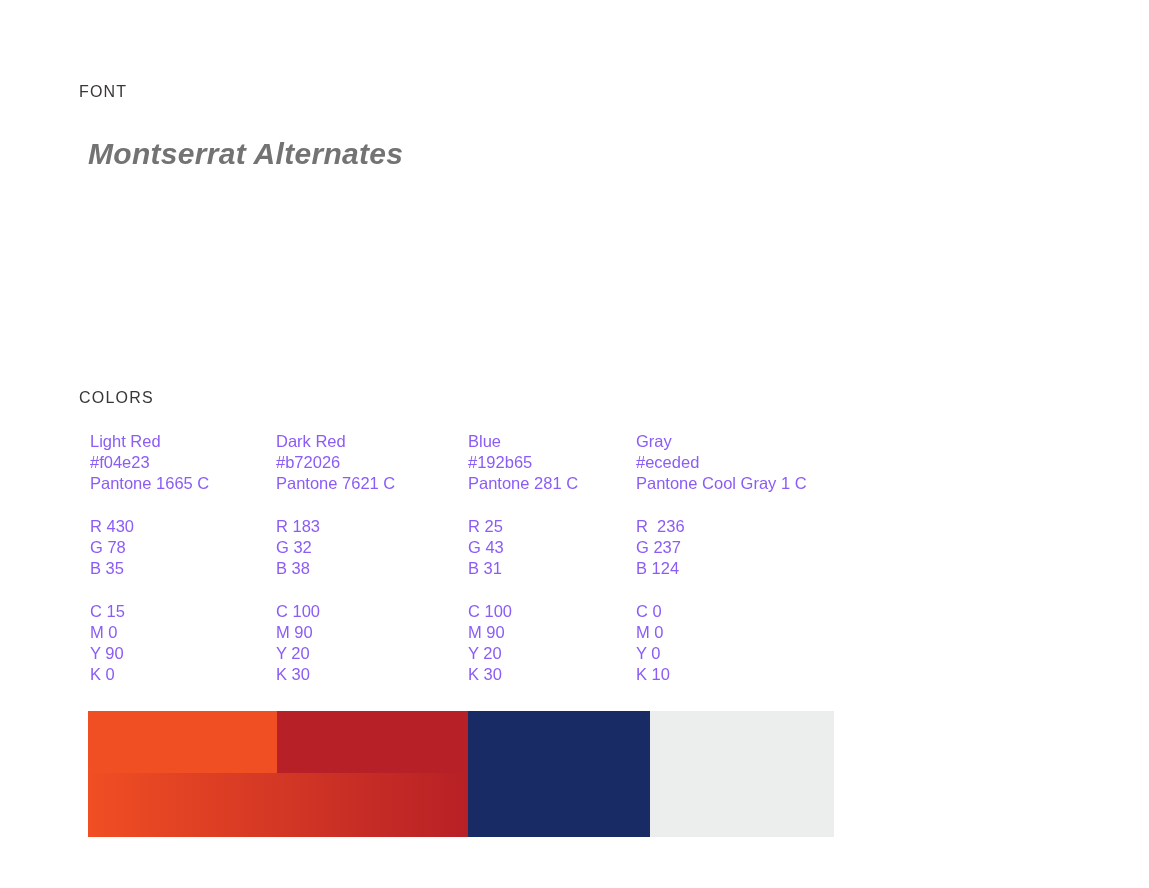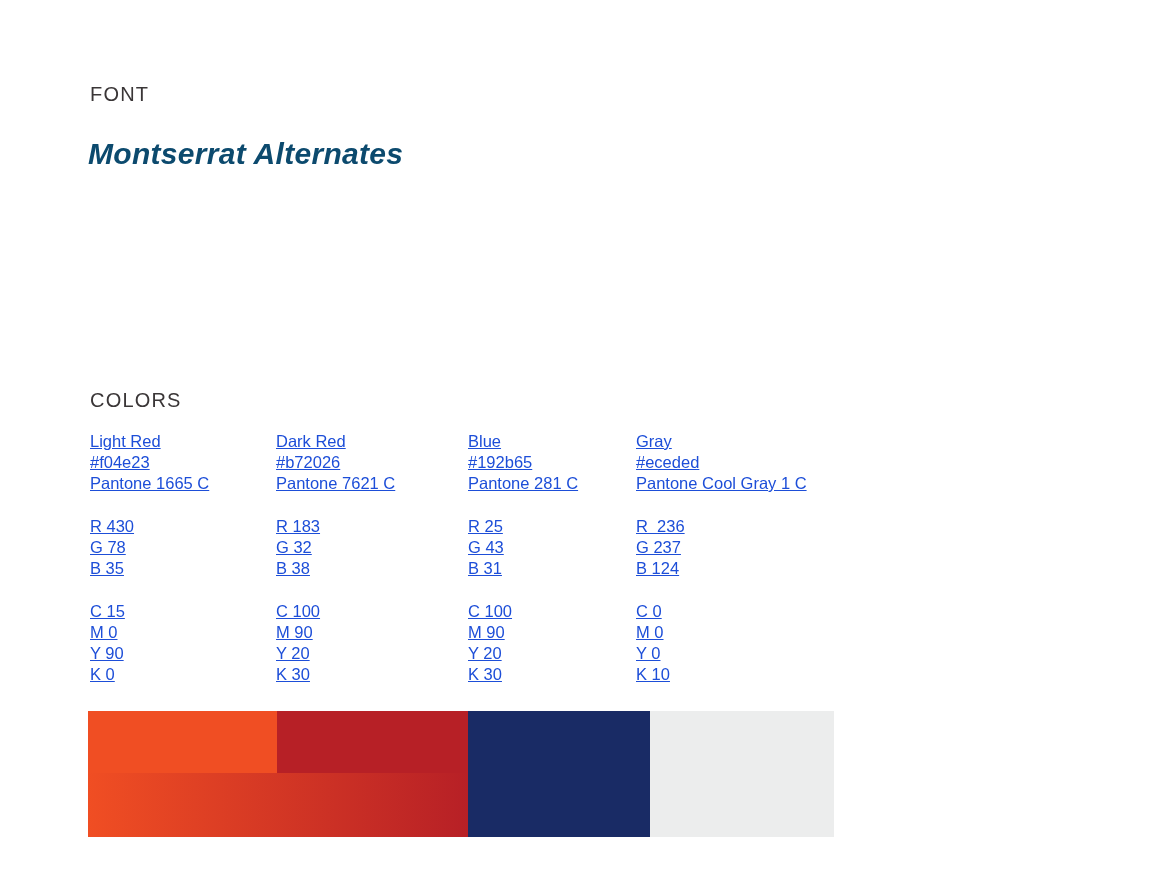--- a/index.html
+++ b/index.html
@@ -10,39 +10,39 @@
     position: relative;
     width: 1149px;
     height: 888px;
     background: #ffffff;
     overflow: hidden;
     color: #231f20;
   }
 
   .section-label {
     position: absolute;
-    left: 90px;
-    font-size: 20px;
+    left: 79px;
+    font-size: 16px;
     letter-spacing: 1.2px;
     color: #3a3637;
     font-weight: 400;
   }
   .label-font { top: 83px; }
   .label-colors { top: 389px; }
 
   .font-name {
     position: absolute;
     left: 88px;
     top: 136px;
     font-size: 30px;
     line-height: 35px;
     font-style: italic;
     font-weight: 600;
     letter-spacing: 0.3px;
-    color: #0c4a6e;
+    color: #737373;
   }
 
   .specimen {
     position: absolute;
     left: 88px;
     top: 241px;
     font-size: 28px;
     line-height: 35px;
     font-style: italic;
     font-weight: 600;
@@ -58,22 +58,21 @@
   .col-0 { left: 90px; }
   .col-1 { left: 276px; }
   .col-2 { left: 468px; }
   .col-3 { left: 636px; }
 
   .color-col .line {
     font-size: 16.5px;
     line-height: 21px;
     height: 21px;
     white-space: pre;
-    color: #1d4ed8;
-    text-decoration: underline;
+    color: #8b5cf6;
   }
   .color-col .spacer { height: 22px; }
 
   .swatches {
     position: absolute;
     left: 88px;
     top: 711px;
     width: 746px;
     height: 126px;
   }

